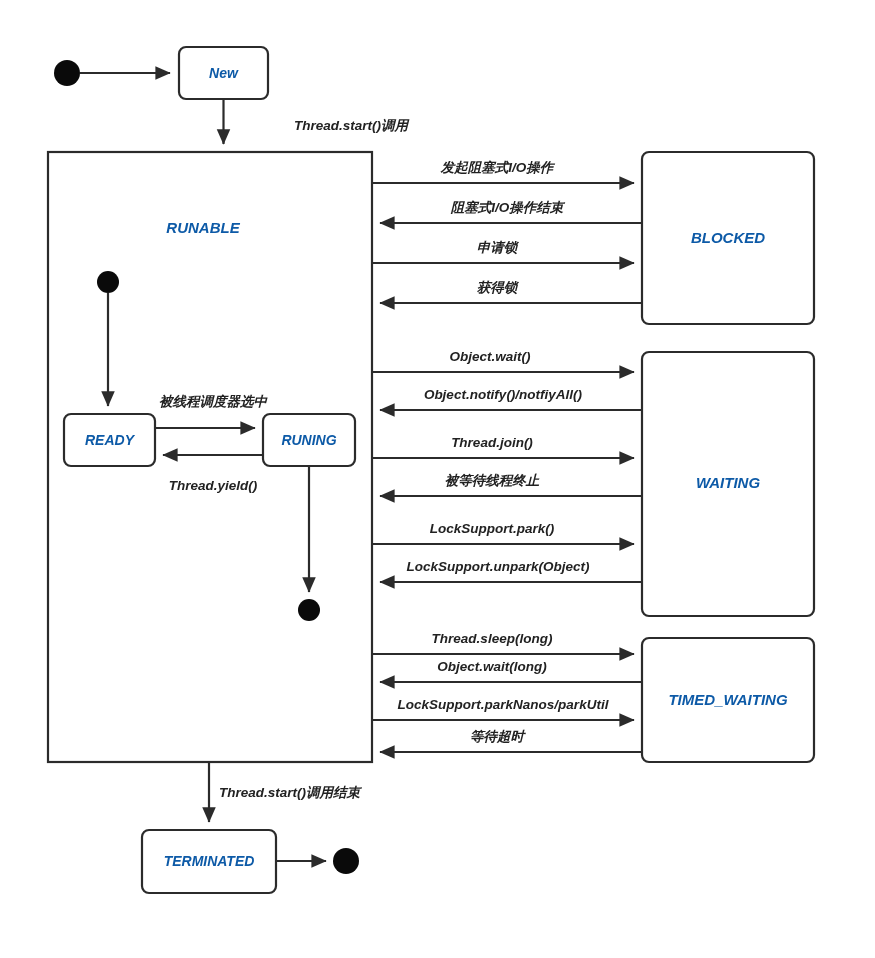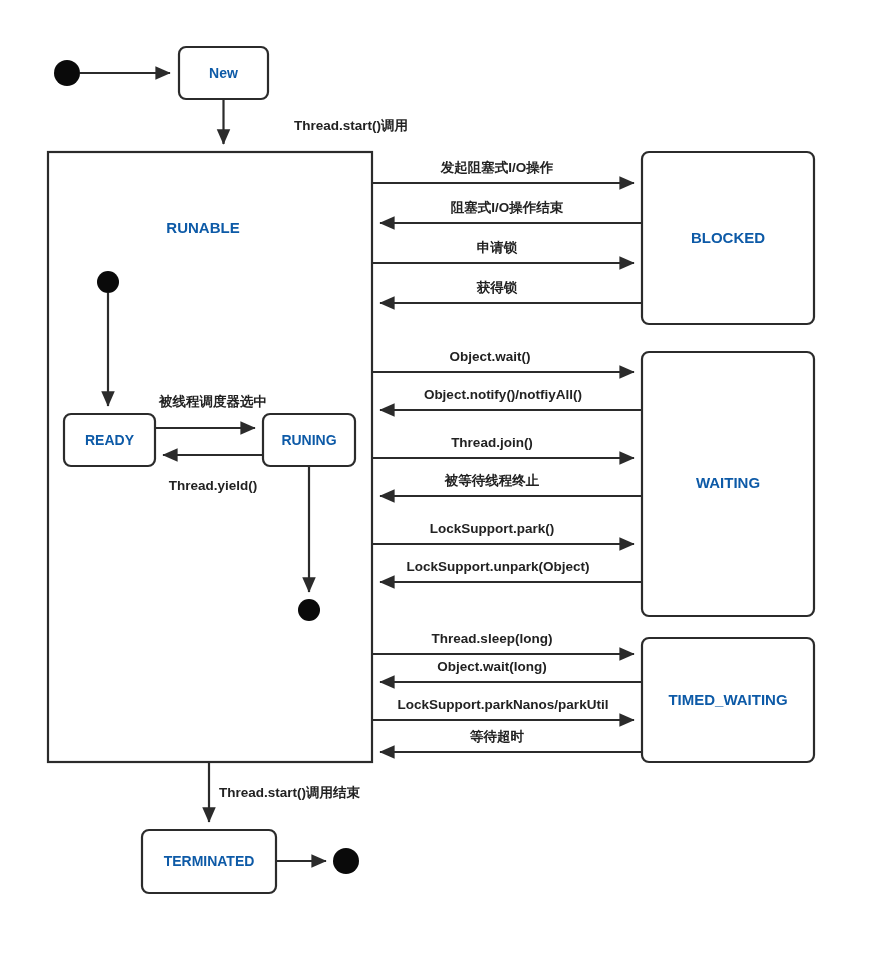--- a/index.html
+++ b/index.html
@@ -7,20 +7,21 @@
     padding: 0;
     background: #ffffff;
   }
   #diagram-root {
     position: relative;
     width: 875px;
     height: 958px;
     background: #ffffff;
     font-family: "Liberation Sans", "DejaVu Sans", sans-serif;
     overflow: hidden;
+    font-style: italic;
   }
   #diagram-svg {
     position: absolute;
     left: 0;
     top: 0;
     width: 875px;
     height: 958px;
   }
   .state-label {
     fill: #0d5aa7;

